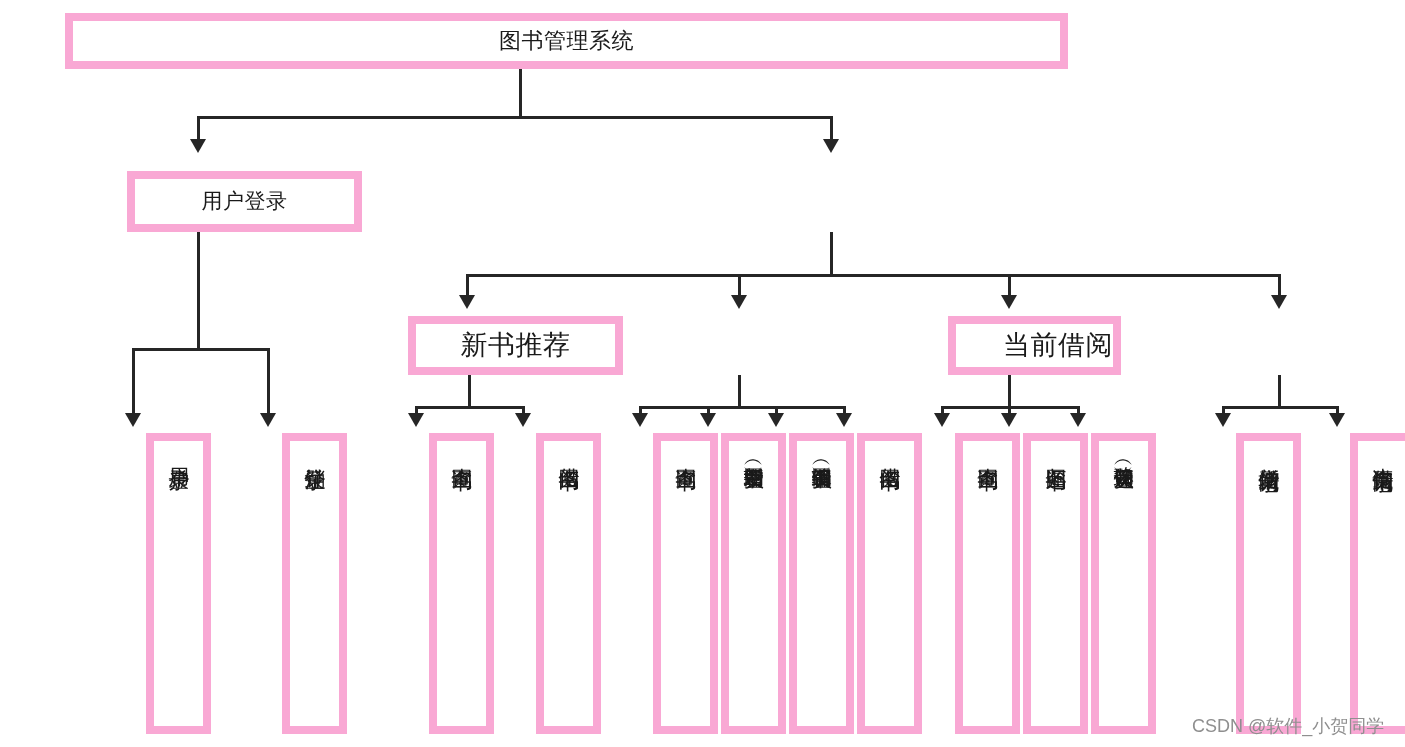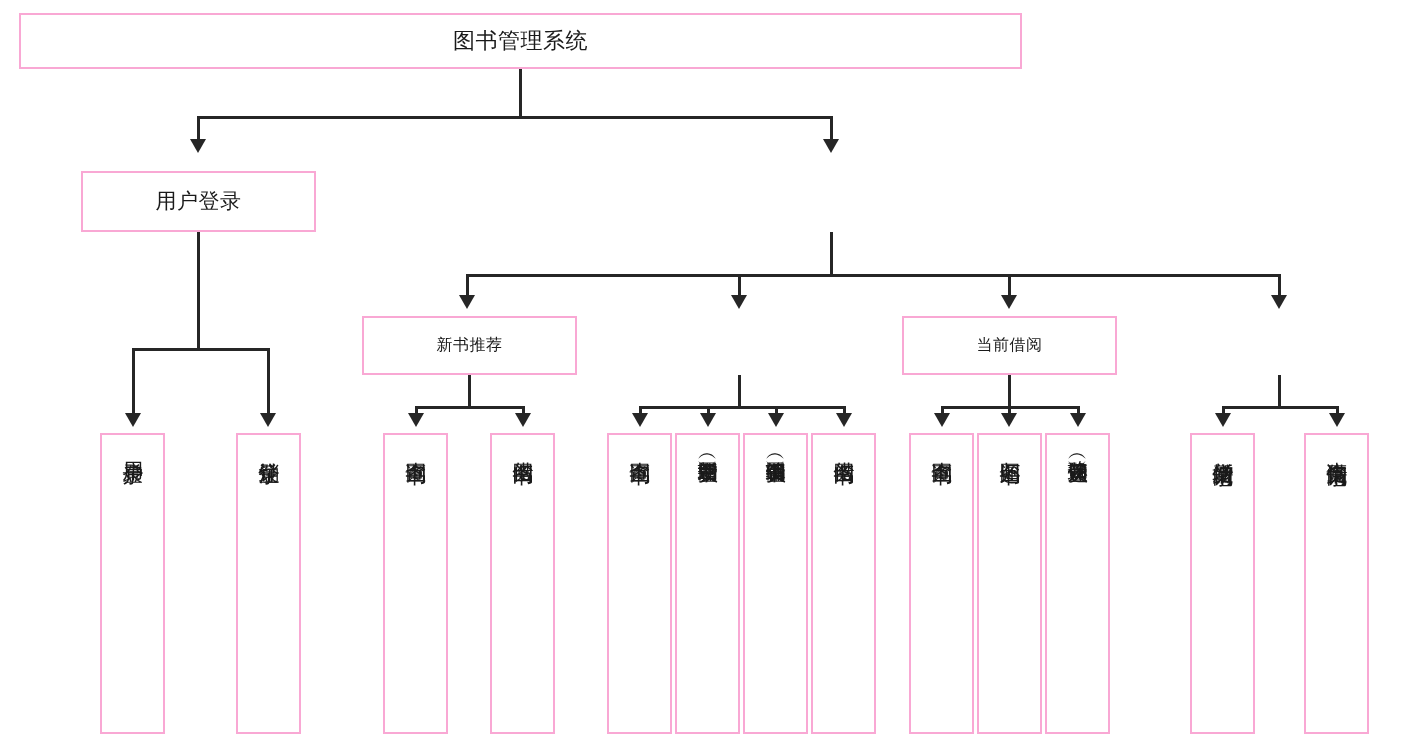--- a/index.html
+++ b/index.html
@@ -13,38 +13,39 @@
     width:1405px;
     height:747px;
     background:#ffffff;
     overflow:hidden;
   }
   
   .node{
     position:absolute;
     box-sizing:border-box;
     background:#ffffff;
-    border:2px solid #f9a8d4;
+    border:8px solid #f9a8d4;
     display:flex;
     align-items:center;
     justify-content:center;
     z-index:3;
+    margin-left:46px;
   }
   .node .label{
     font-size:21px;
     line-height:1.15;
     letter-spacing:0.5px;
     color:#1a1a1a;
     white-space:nowrap;
     text-align:center;
   }
   
   .node.root .label{font-size:22px;}
   .node.lvl2 .label{font-size:21px;}
-  .node.lvl3 .label{font-size:16px;}
+  .node.lvl3 .label{font-size:27px;}
 
   
   .node.leaf{
     align-items:flex-start;
     justify-content:center;
     padding-top:10px;
   }
   .node.leaf .label{
     writing-mode:vertical-rl;
     text-orientation:upright;
@@ -122,21 +123,21 @@
   <div class="vline" style="left:738px;top:274px;height:24px;"></div>
   <div class="arrow" style="left:731px;top:295px;"></div>
   <div class="vline" style="left:1008px;top:274px;height:24px;"></div>
   <div class="arrow" style="left:1001px;top:295px;"></div>
   <div class="vline" style="left:1278px;top:274px;height:24px;"></div>
   <div class="arrow" style="left:1271px;top:295px;"></div>
 
   <div class="node lvl3" style="left:362px;top:316px;width:215px;height:59px;">
     <span class="label">新书推荐</span>
   </div>
-  <div class="node lvl3" style="left:902px;top:316px;width:215px;height:59px;">
+  <div class="node lvl3" style="left:902px;top:316px;width:173px;height:59px;justify-content:flex-end;">
     <span class="label">当前借阅</span>
   </div>
 
   <div class="vline" style="left:468px;top:375px;height:33px;"></div>
   <div class="hline" style="left:415px;top:406px;width:110px;"></div>
   <div class="vline" style="left:415px;top:406px;height:10px;"></div>
   <div class="arrow" style="left:408px;top:413px;"></div>
   <div class="vline" style="left:522px;top:406px;height:10px;"></div>
   <div class="arrow" style="left:515px;top:413px;"></div>
 
@@ -204,14 +205,15 @@
     <span class="label">确认归还（管理员）</span>
   </div>
 
   <div class="node leaf" style="left:1190px;top:433px;width:65px;height:301px;">
     <span class="label">新增借阅记录</span>
   </div>
   <div class="node leaf" style="left:1304px;top:433px;width:65px;height:301px;">
     <span class="label">查询借阅记录</span>
   </div>
 
+  <div class="watermark" style="left:1192px;top:714px;">CSDN @软件_小贺同学</div>
 
 </div>
 
 </body></html>

